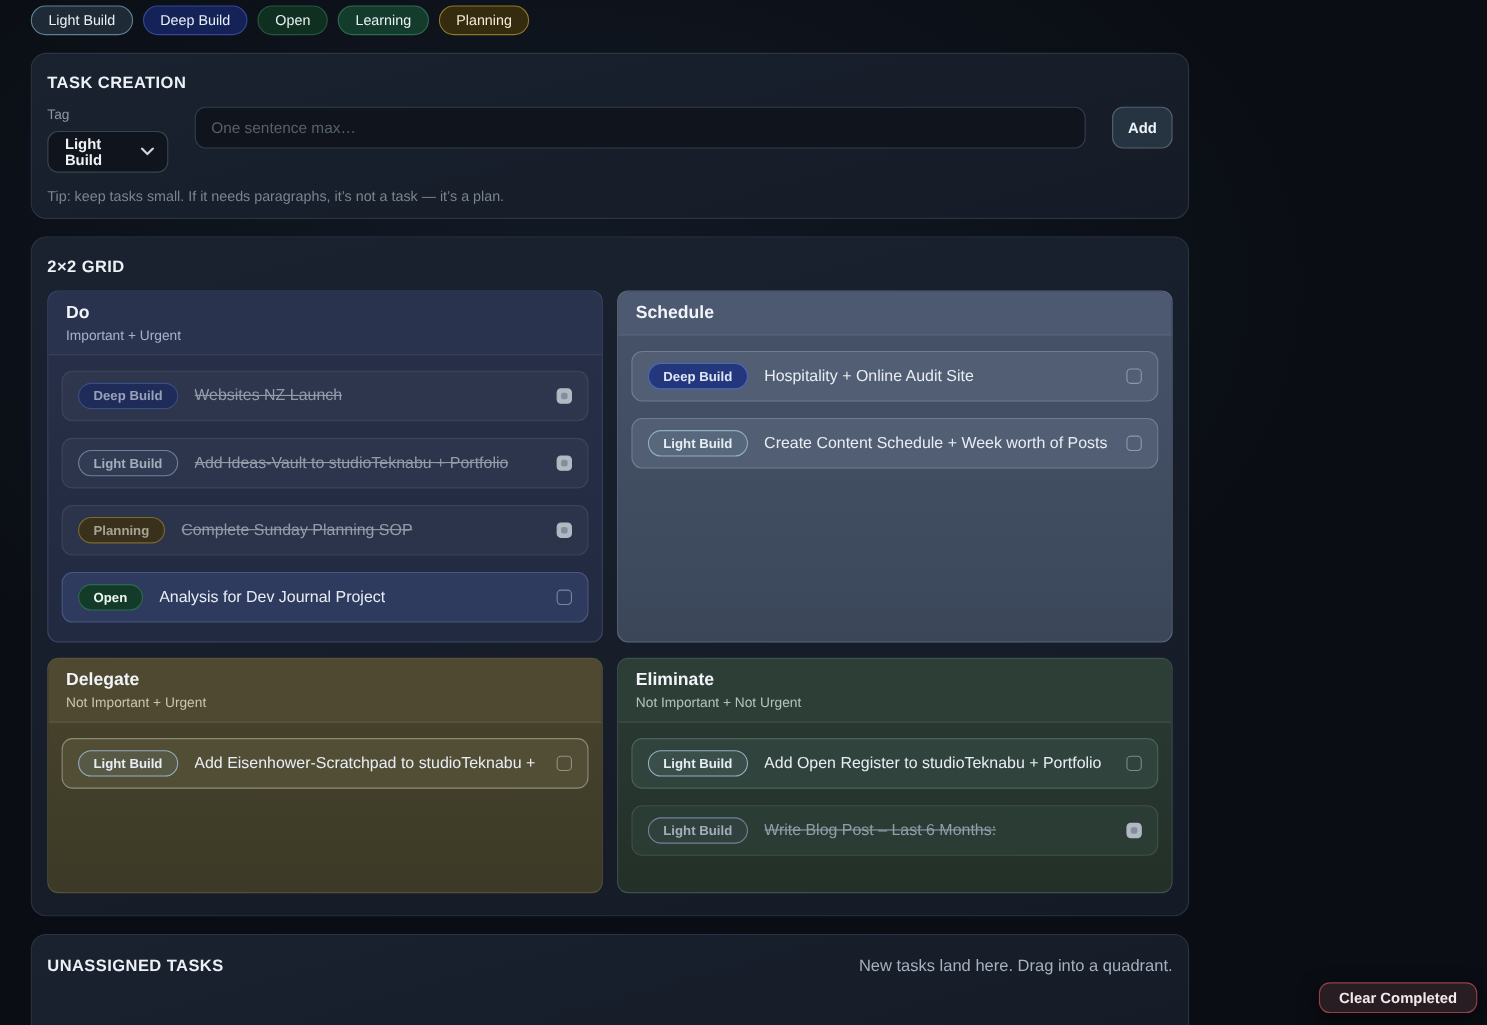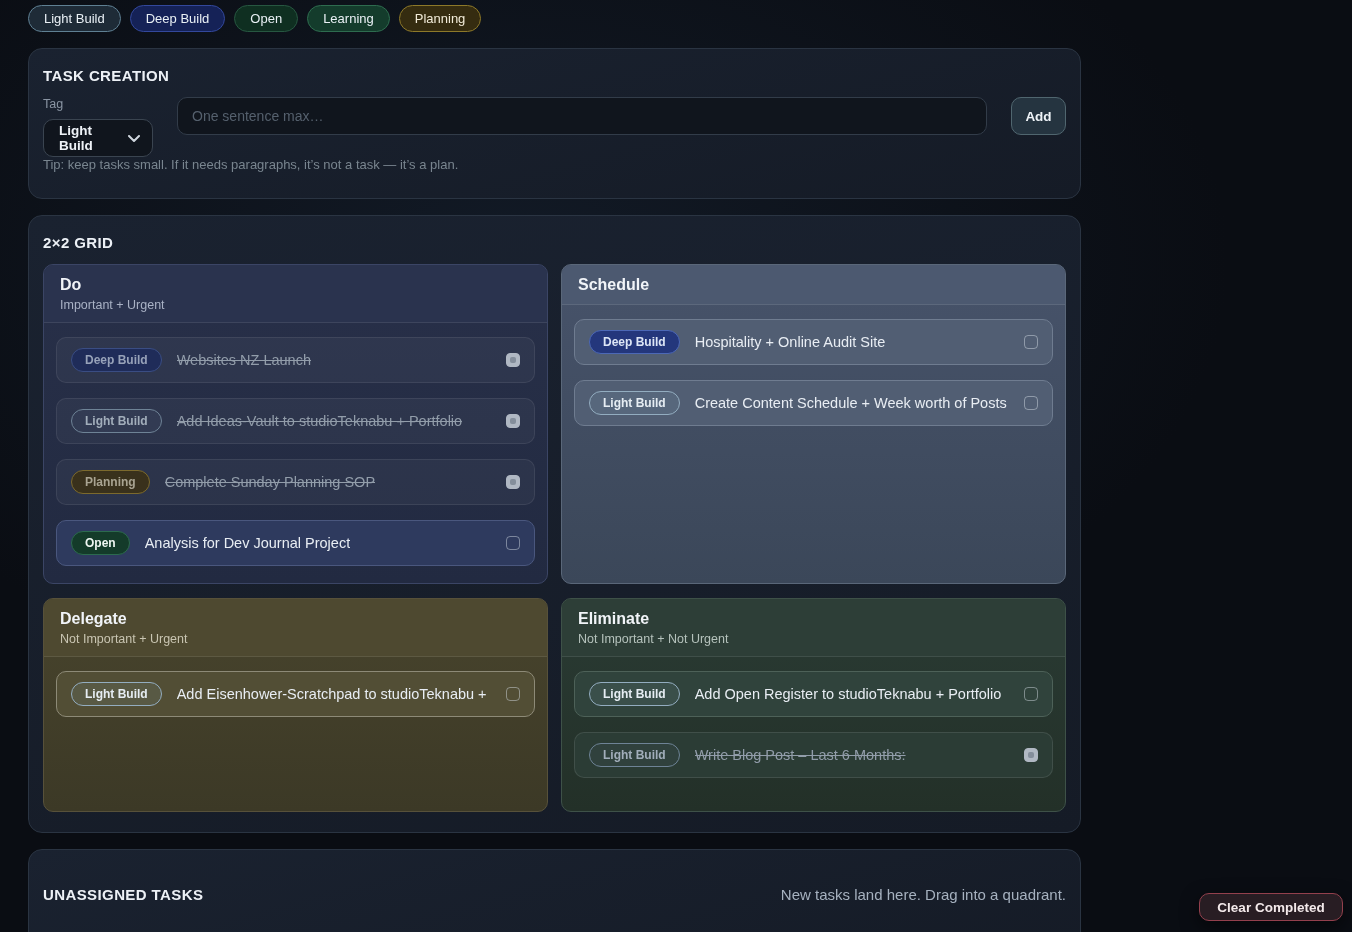--- a/index.html
+++ b/index.html
@@ -54,21 +54,21 @@
     width:100%; height:38px; background:#10151d; border:1px solid #323c49;
     border-radius:10px; padding:0 14px; font-size:14px; color:#fde047;
     font-family:"Liberation Sans", sans-serif; outline:none;
   }
   .task-input::placeholder { color:#55606d; }
   .add-btn {
     width:55px; height:38px; border-radius:10px; background:#253440;
     border:1px solid #50666f; color:#eef3f7; font-weight:700; font-size:13.5px;
     cursor:pointer; font-family:Liberation Sans, sans-serif;
   }
-  .tip { font-size:13px; color:#79858f; }
+  .tip { margin-top:14px; font-size:13px; color:#79858f; }
 
   
   .grid-panel { height:618px; }
   .quad-grid {
     margin-top:13px; display:grid; grid-template-columns:1fr 1fr;
     grid-template-rows:320px 214px; gap:14px 13px;
   }
   .quadrant {
     border-radius:10px; border:1px solid; overflow:hidden;
     display:flex; flex-direction:column;
@@ -259,20 +259,20 @@
             <span class="checkbox checked"></span>
           </div>
         </div>
       </div>
 
     </div>
   </section>
 
   <section class="panel unassigned-panel">
     <div class="un-header">
-      <h2 class="panel-title" style="margin-top:16px;">UNASSIGNED TASKS</h2>
+      <h2 class="panel-title" style="margin-top:0;">UNASSIGNED TASKS</h2>
       <span class="un-hint">New tasks land here. Drag into a quadrant.</span>
     </div>
   </section>
 
 </div>
 
 <button class="clear-btn">Clear Completed</button>
 
 </body></html>

